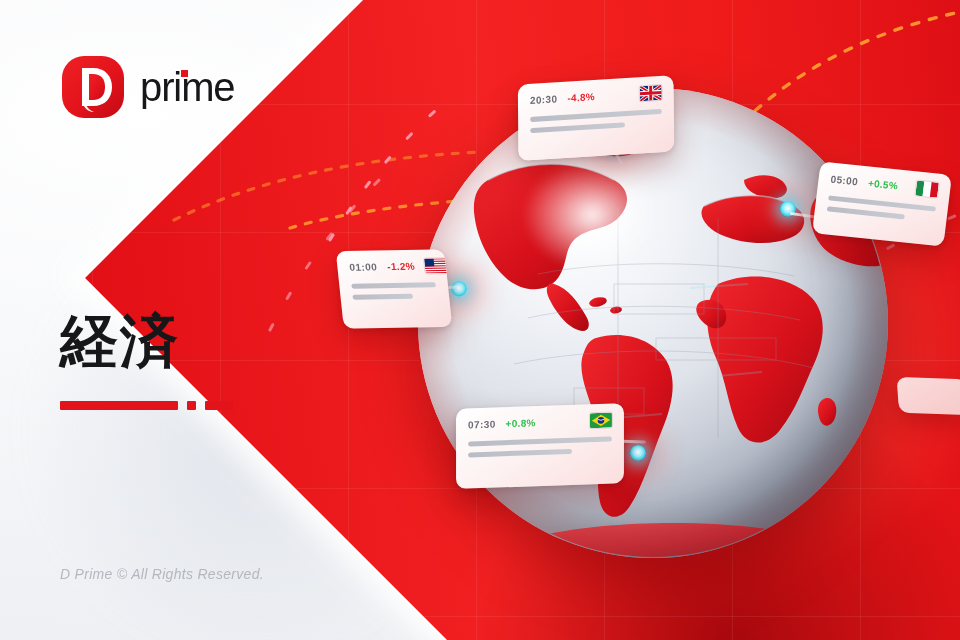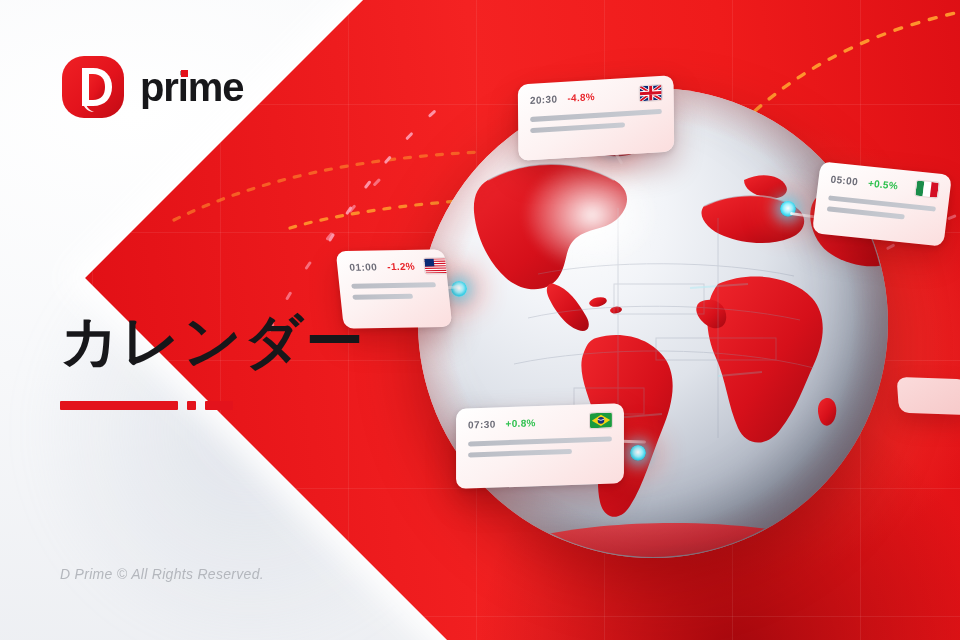--- a/index.html
+++ b/index.html
@@ -211,21 +211,21 @@
   }
 
   
   .logo {
     position:absolute; left:60px; top:54px;
     display:flex; align-items:center; gap:14px;
     z-index:10;
   }
   .logo-mark { width:66px; height:66px; flex:0 0 auto; }
   .logo-word {
-    font-size:40px; font-weight:700; letter-spacing:-1.1px;
+    font-size:40px; font-weight:400; letter-spacing:-1.1px;
     color:#17171a; line-height:1; position:relative;
     font-family:"Liberation Sans", sans-serif;
     text-align:right;
   }
   .logo-dot {
     position:absolute; width:7px; height:7px;
     background:#e3131c; left:41px; top:3px;
   }
 
   .headline {
@@ -478,21 +478,21 @@
         <path d="M22 44 C22 52, 27 58, 34 58 C28 56, 25 51, 25 44 Z" fill="#ffffff" opacity=".95"></path>
       </svg>
     </span>
     <span class="logo-word">
       <span>prime</span>
       <span class="logo-dot"></span>
     </span>
   </div>
 
   <div class="headline">
-    <div class="headline-line">カレンダー</div>
+    <div class="headline-line">経済</div>
     <div class="rule">
       <span class="rule-seg long"></span>
       <span class="rule-seg dot"></span>
       <span class="rule-seg mid"></span>
     </div>
   </div>
 
   <div class="copyright">D Prime © All Rights Reserved.</div>
 
 </div>

